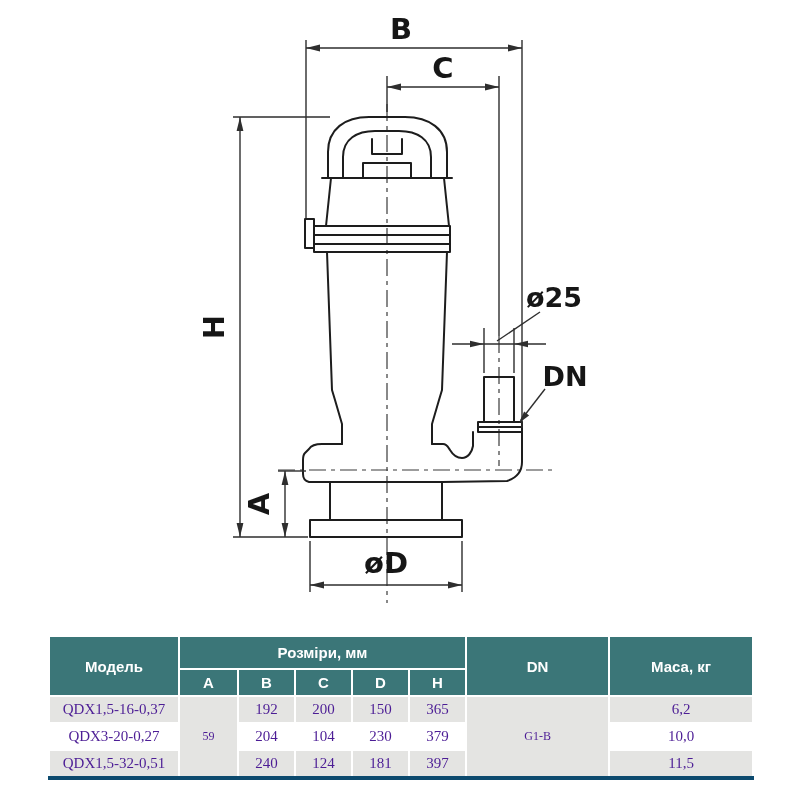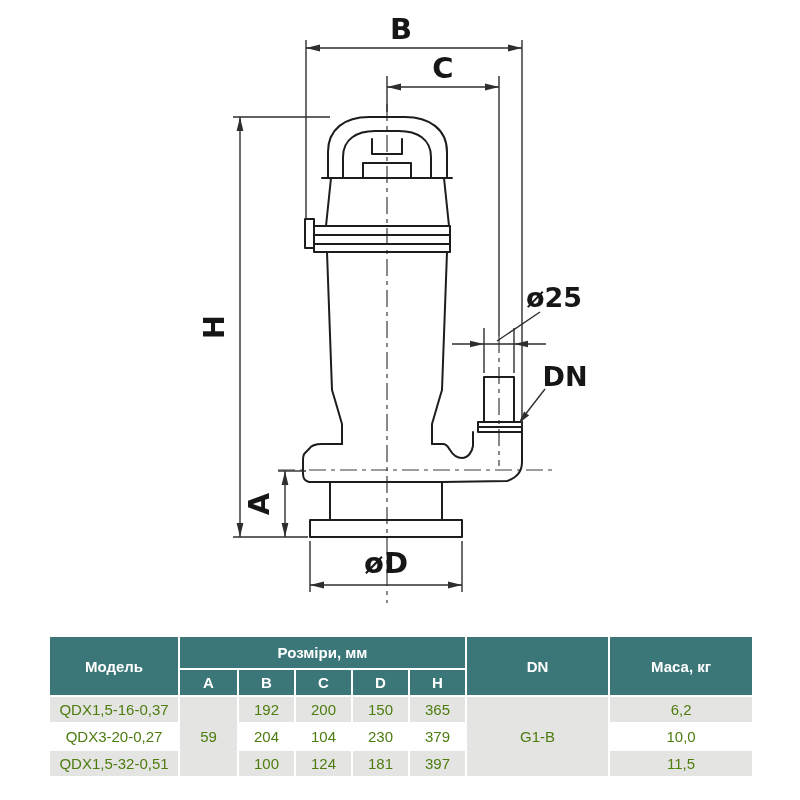--- a/index.html
+++ b/index.html
@@ -7,29 +7,29 @@
   .page{width:800px;height:800px;background:#fff;position:relative;overflow:hidden;}
   .diagram{display:block;width:800px;height:622px;}
   .pump-line{fill:none;stroke:#1d1d1d;stroke-width:2;stroke-linejoin:round;stroke-linecap:round;}
   .dim-line{fill:none;stroke:#2e2e2e;stroke-width:1.4;}
   .center-line{fill:none;stroke:#3a3a3a;stroke-width:1.2;stroke-dasharray:17 5 4 5;}
   .arrow{fill:#2e2e2e;stroke:none;}
   .dim-label{font-family:"DejaVu Sans","Liberation Sans",sans-serif;font-weight:bold;font-size:29px;fill:#161616;}
   .dim-label.small{font-size:27px;}
 
   .spec-table{border-collapse:collapse;table-layout:fixed;width:704px;margin:13px 0 12px 48px;
-              border-bottom:1px solid #0c4a6e;}
+              border-bottom:4px solid #0c4a6e;}
   .spec-table th,.spec-table td{border:2px solid #fff;text-align:center;vertical-align:middle;
               padding:0;overflow:hidden;white-space:nowrap;}
   .spec-table th{background:#3b7678;color:#fff;font-weight:bold;font-size:15px;}
   .hdr-row1 th{height:31px;}
   .hdr-row2 th{height:25px;font-size:15px;}
-  .spec-table td{font-size:15px;color:#4d7c0f;height:25px;background:#e4e4e2;}
+  .spec-table td{font-size:15px;color:#4c1d95;height:25px;background:#e4e4e2;font-family:Liberation Serif, serif;}
   tr.row-light td{background:#ffffff;}
-  td.cell-span{background:#e4e4e2 !important;font-size:15px;}
+  td.cell-span{background:#e4e4e2 !important;font-size:12px;}
 </style>
 </head>
 <body>
 
 <div class="page">
 
   <svg class="diagram" viewBox="0 0 800 622">
 
     <g>
       <path class="center-line" d="M 387 104 V 603"></path>
@@ -165,21 +165,21 @@
       <tr class="row-light">
         <td>QDX3-20-0,27</td>
         <td>204</td>
         <td>104</td>
         <td>230</td>
         <td>379</td>
         <td>10,0</td>
       </tr>
       <tr class="row-dark">
         <td>QDX1,5-32-0,51</td>
-        <td>100</td>
+        <td>240</td>
         <td>124</td>
         <td>181</td>
         <td>397</td>
         <td>11,5</td>
       </tr>
     </tbody>
   </table>
 
 </div>
 

